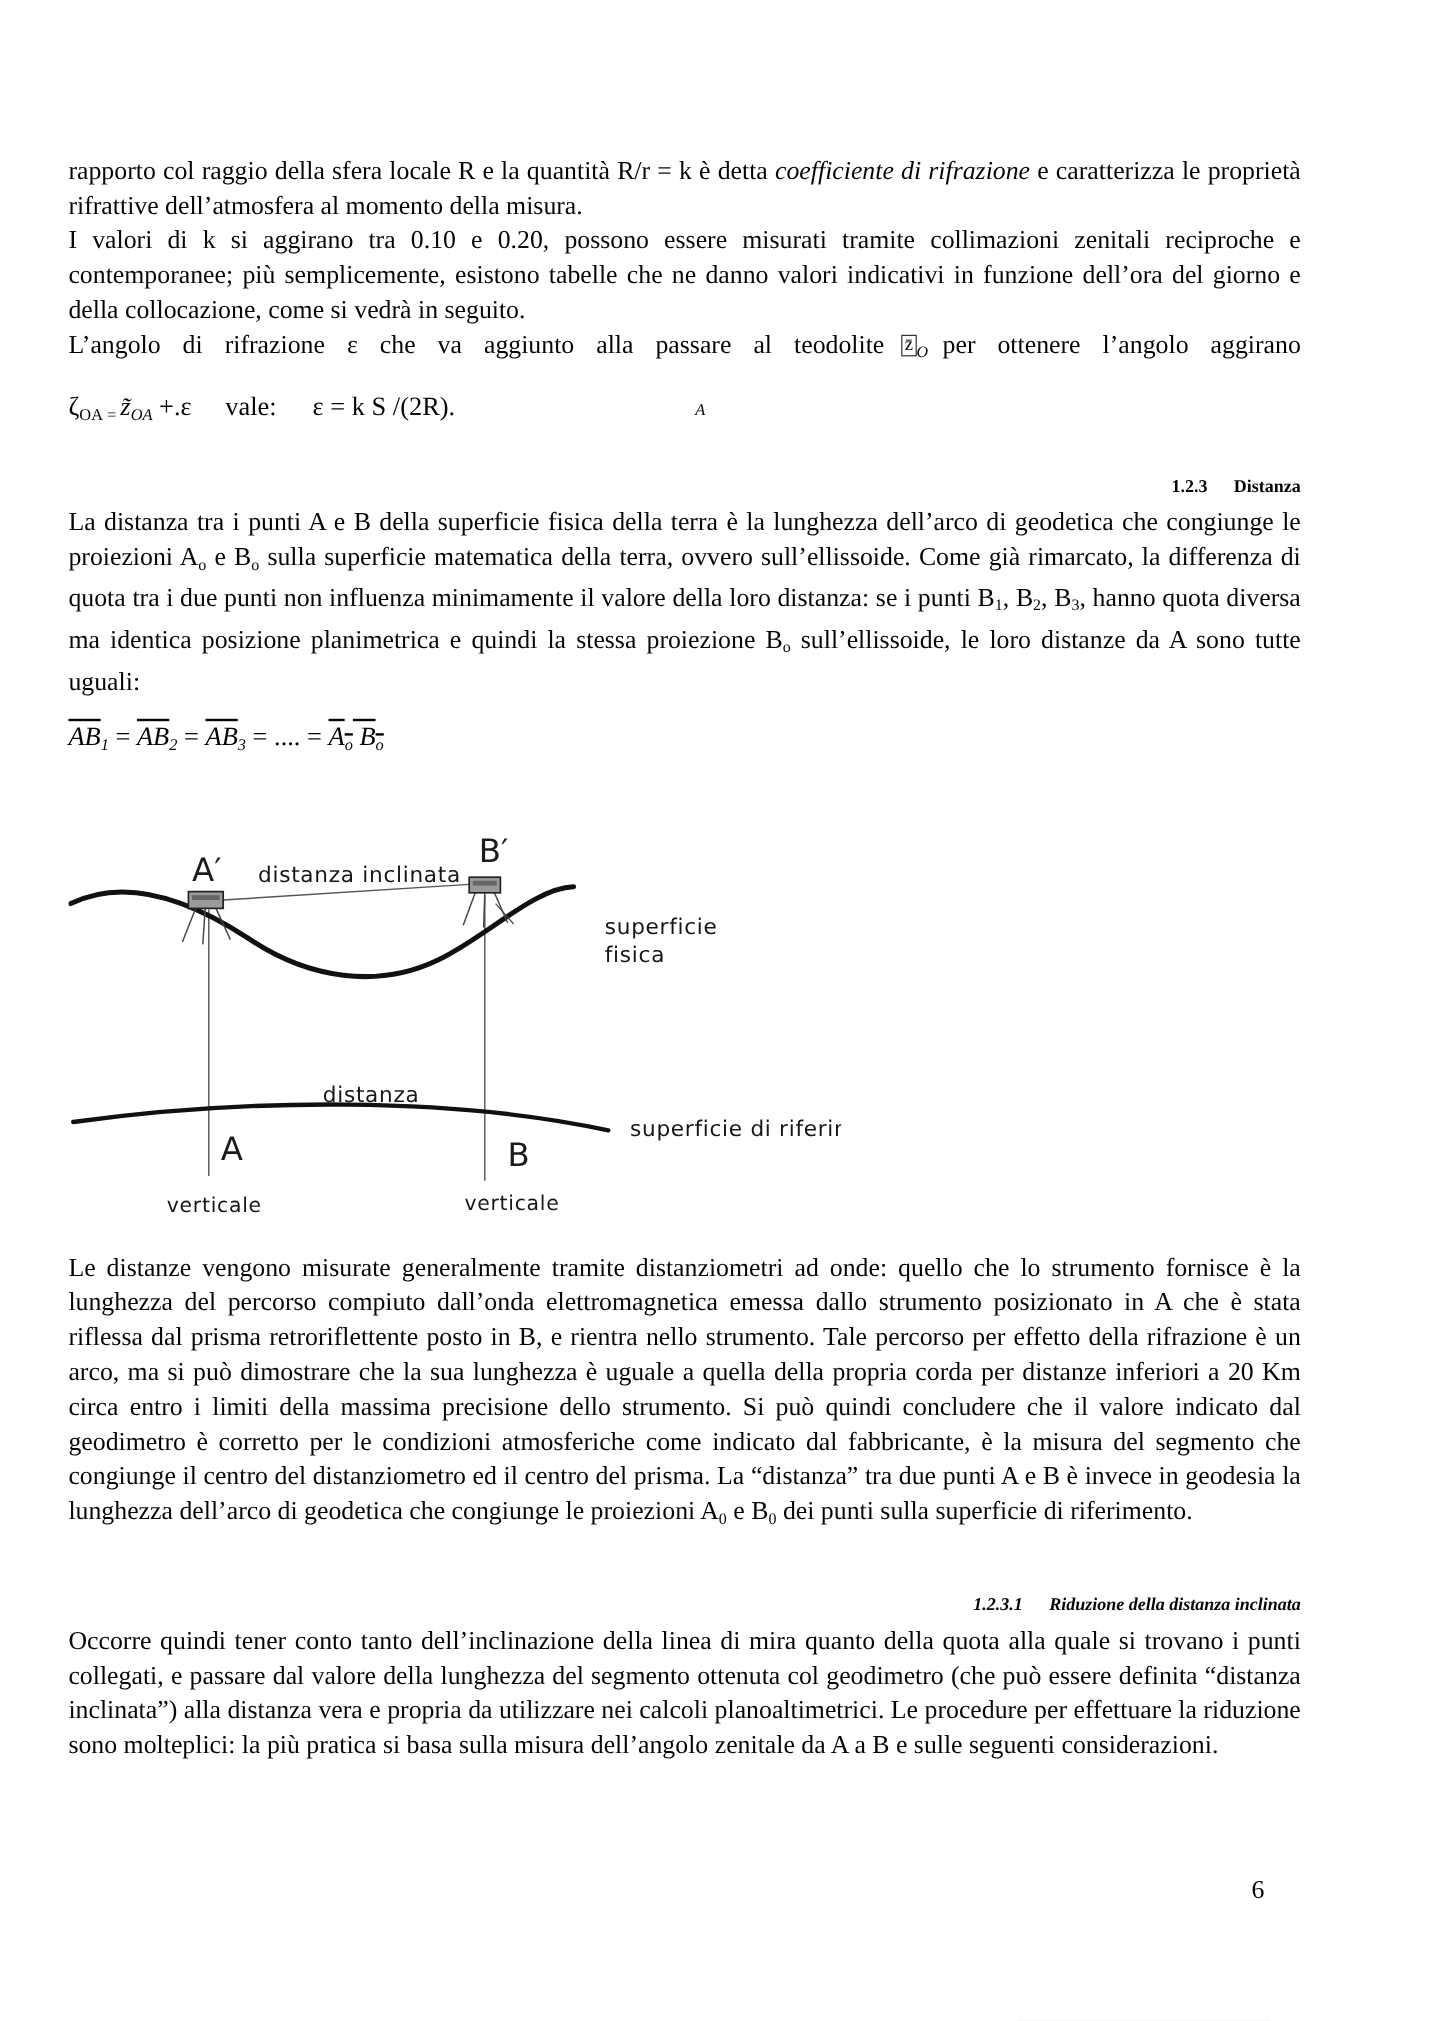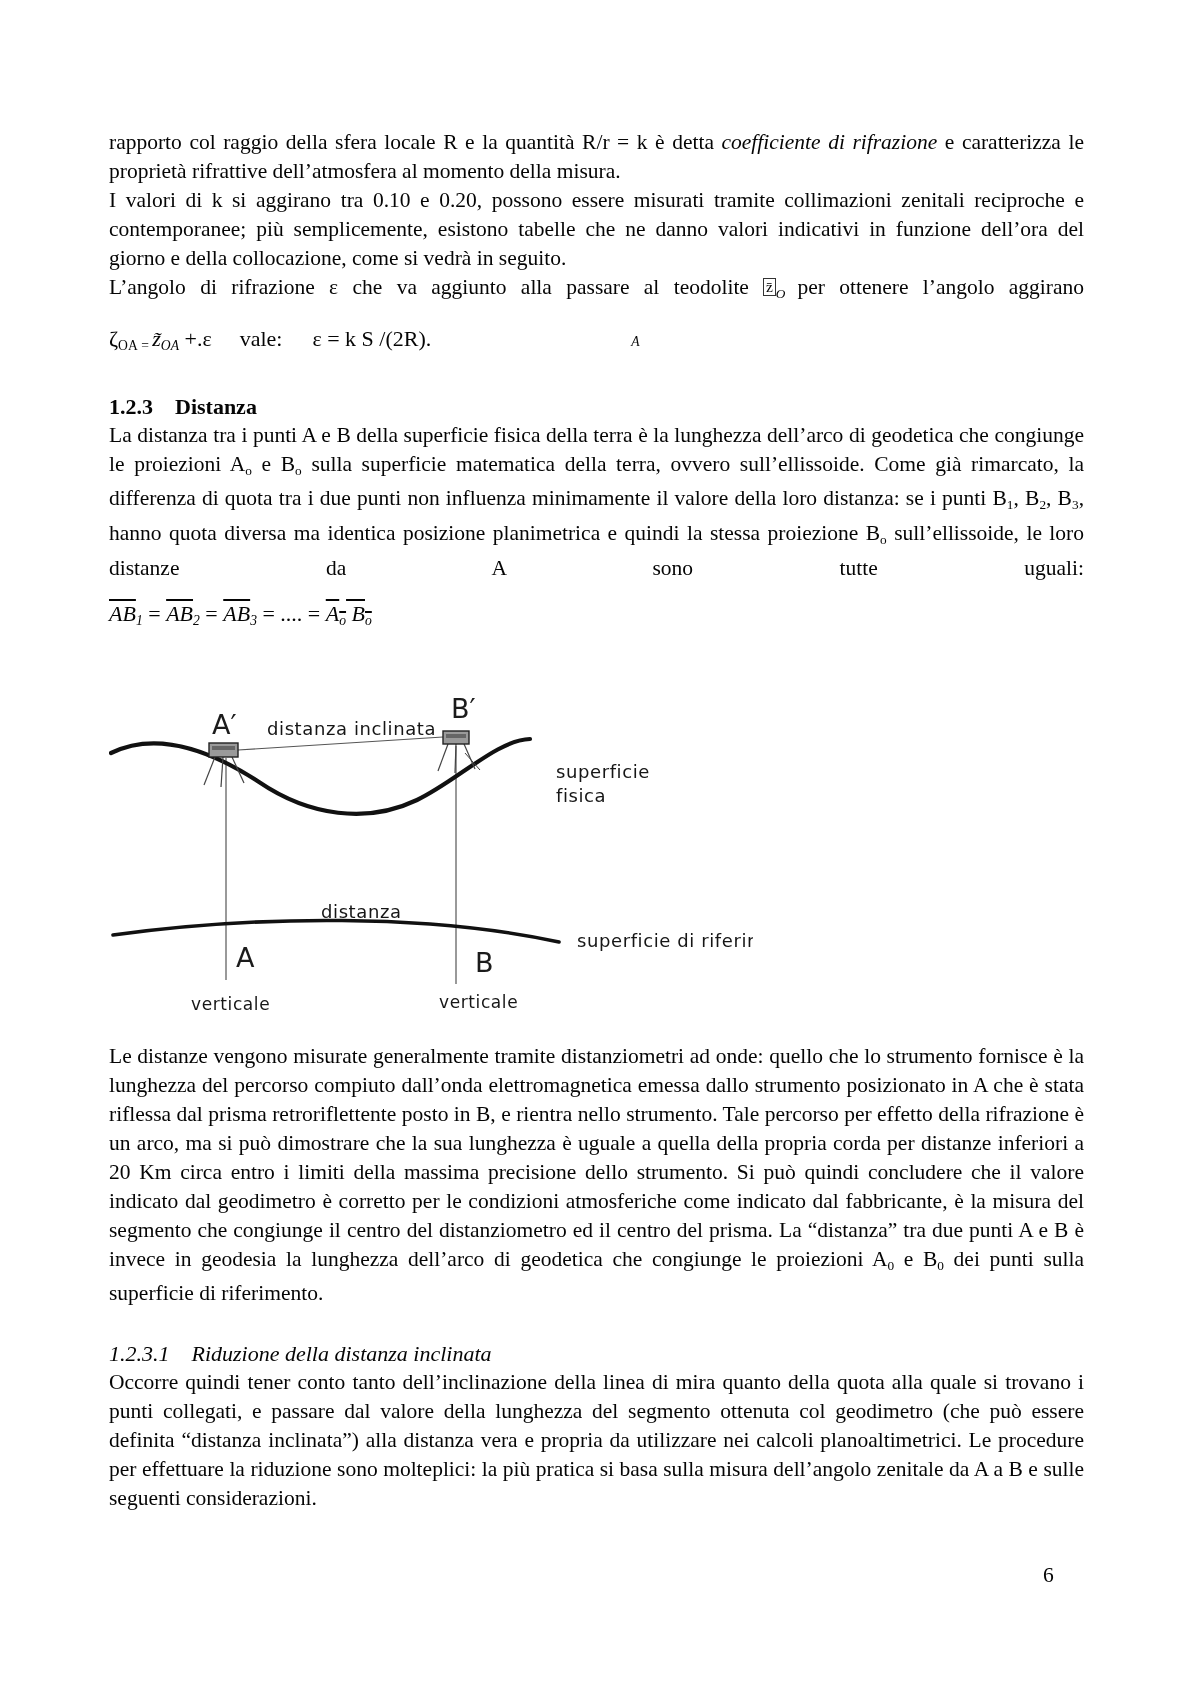--- a/index.html
+++ b/index.html
@@ -4,46 +4,47 @@
 <style>
   html,body{margin:0;padding:0;background:#e8e8e8;}
   .page{
     position:relative;
     width:1191px;height:1684px;
     margin:0 auto;
     background:#ffffff;
     font-family:"Liberation Serif", serif;
     color:#050505;
     box-sizing:border-box;
-    padding:128px 107px 0 109px;
+    padding:128px 107px 0 57px;
     overflow:hidden;
   }
   p.body-text{
     font-size:21.5px;
     line-height:29px;
     text-align:justify;
     margin:0;
   }
   .justify-last{text-align-last:justify;}
   .formula-line{
     font-size:22px;
     line-height:38px;
     margin:12px 0 0 0;
     white-space:nowrap;
   }
   .section-heading{
-    font-size:22px;
+    font-size:15px;
     line-height:29px;
     font-weight:bold;
     margin:27px 0 0 0;
+    text-align:right;
   }
   .section-heading.italic{
     font-style:italic;
-    font-weight:normal;
-    margin-top:31px;
+    font-weight:bold;
+    margin-top:45px;
   }
   .heading-gap{display:inline-block;width:22px;}
   
   .r-i{font-style:italic;}
   .r-sub{font-size:0.62em;vertical-align:-0.28em;}
   .r-small{font-size:0.62em;}
   .r-ovl{text-decoration:overline;}
   .r-box{
     border:1px solid #333;
     font-size:0.72em;

